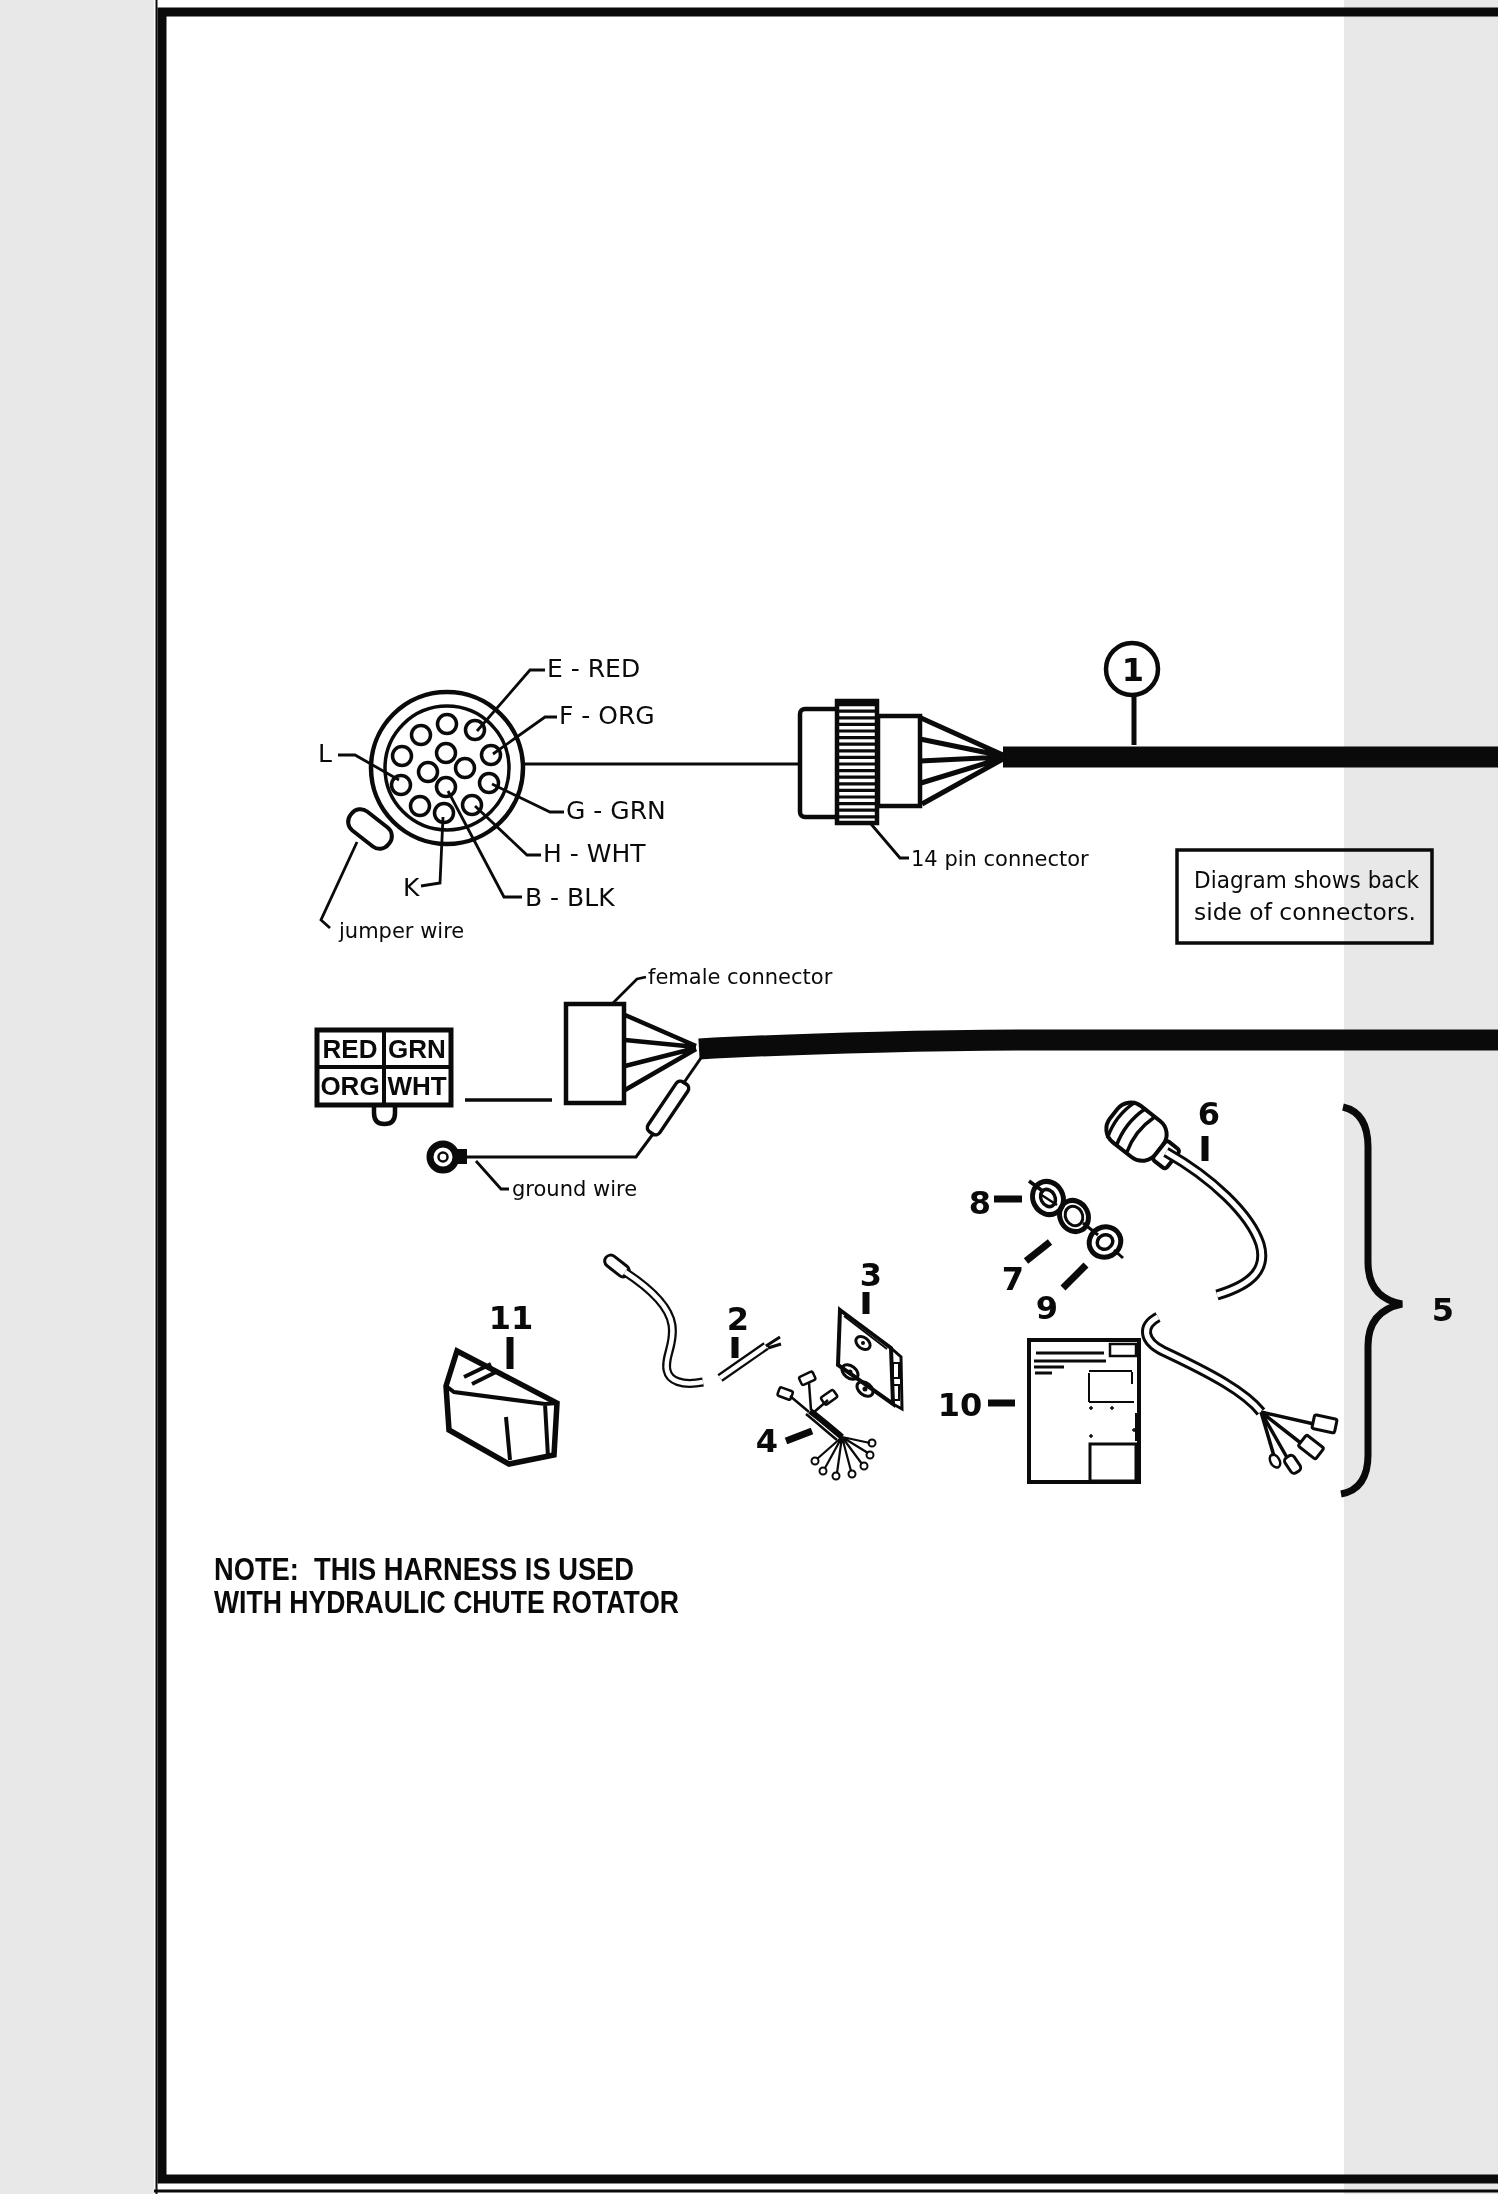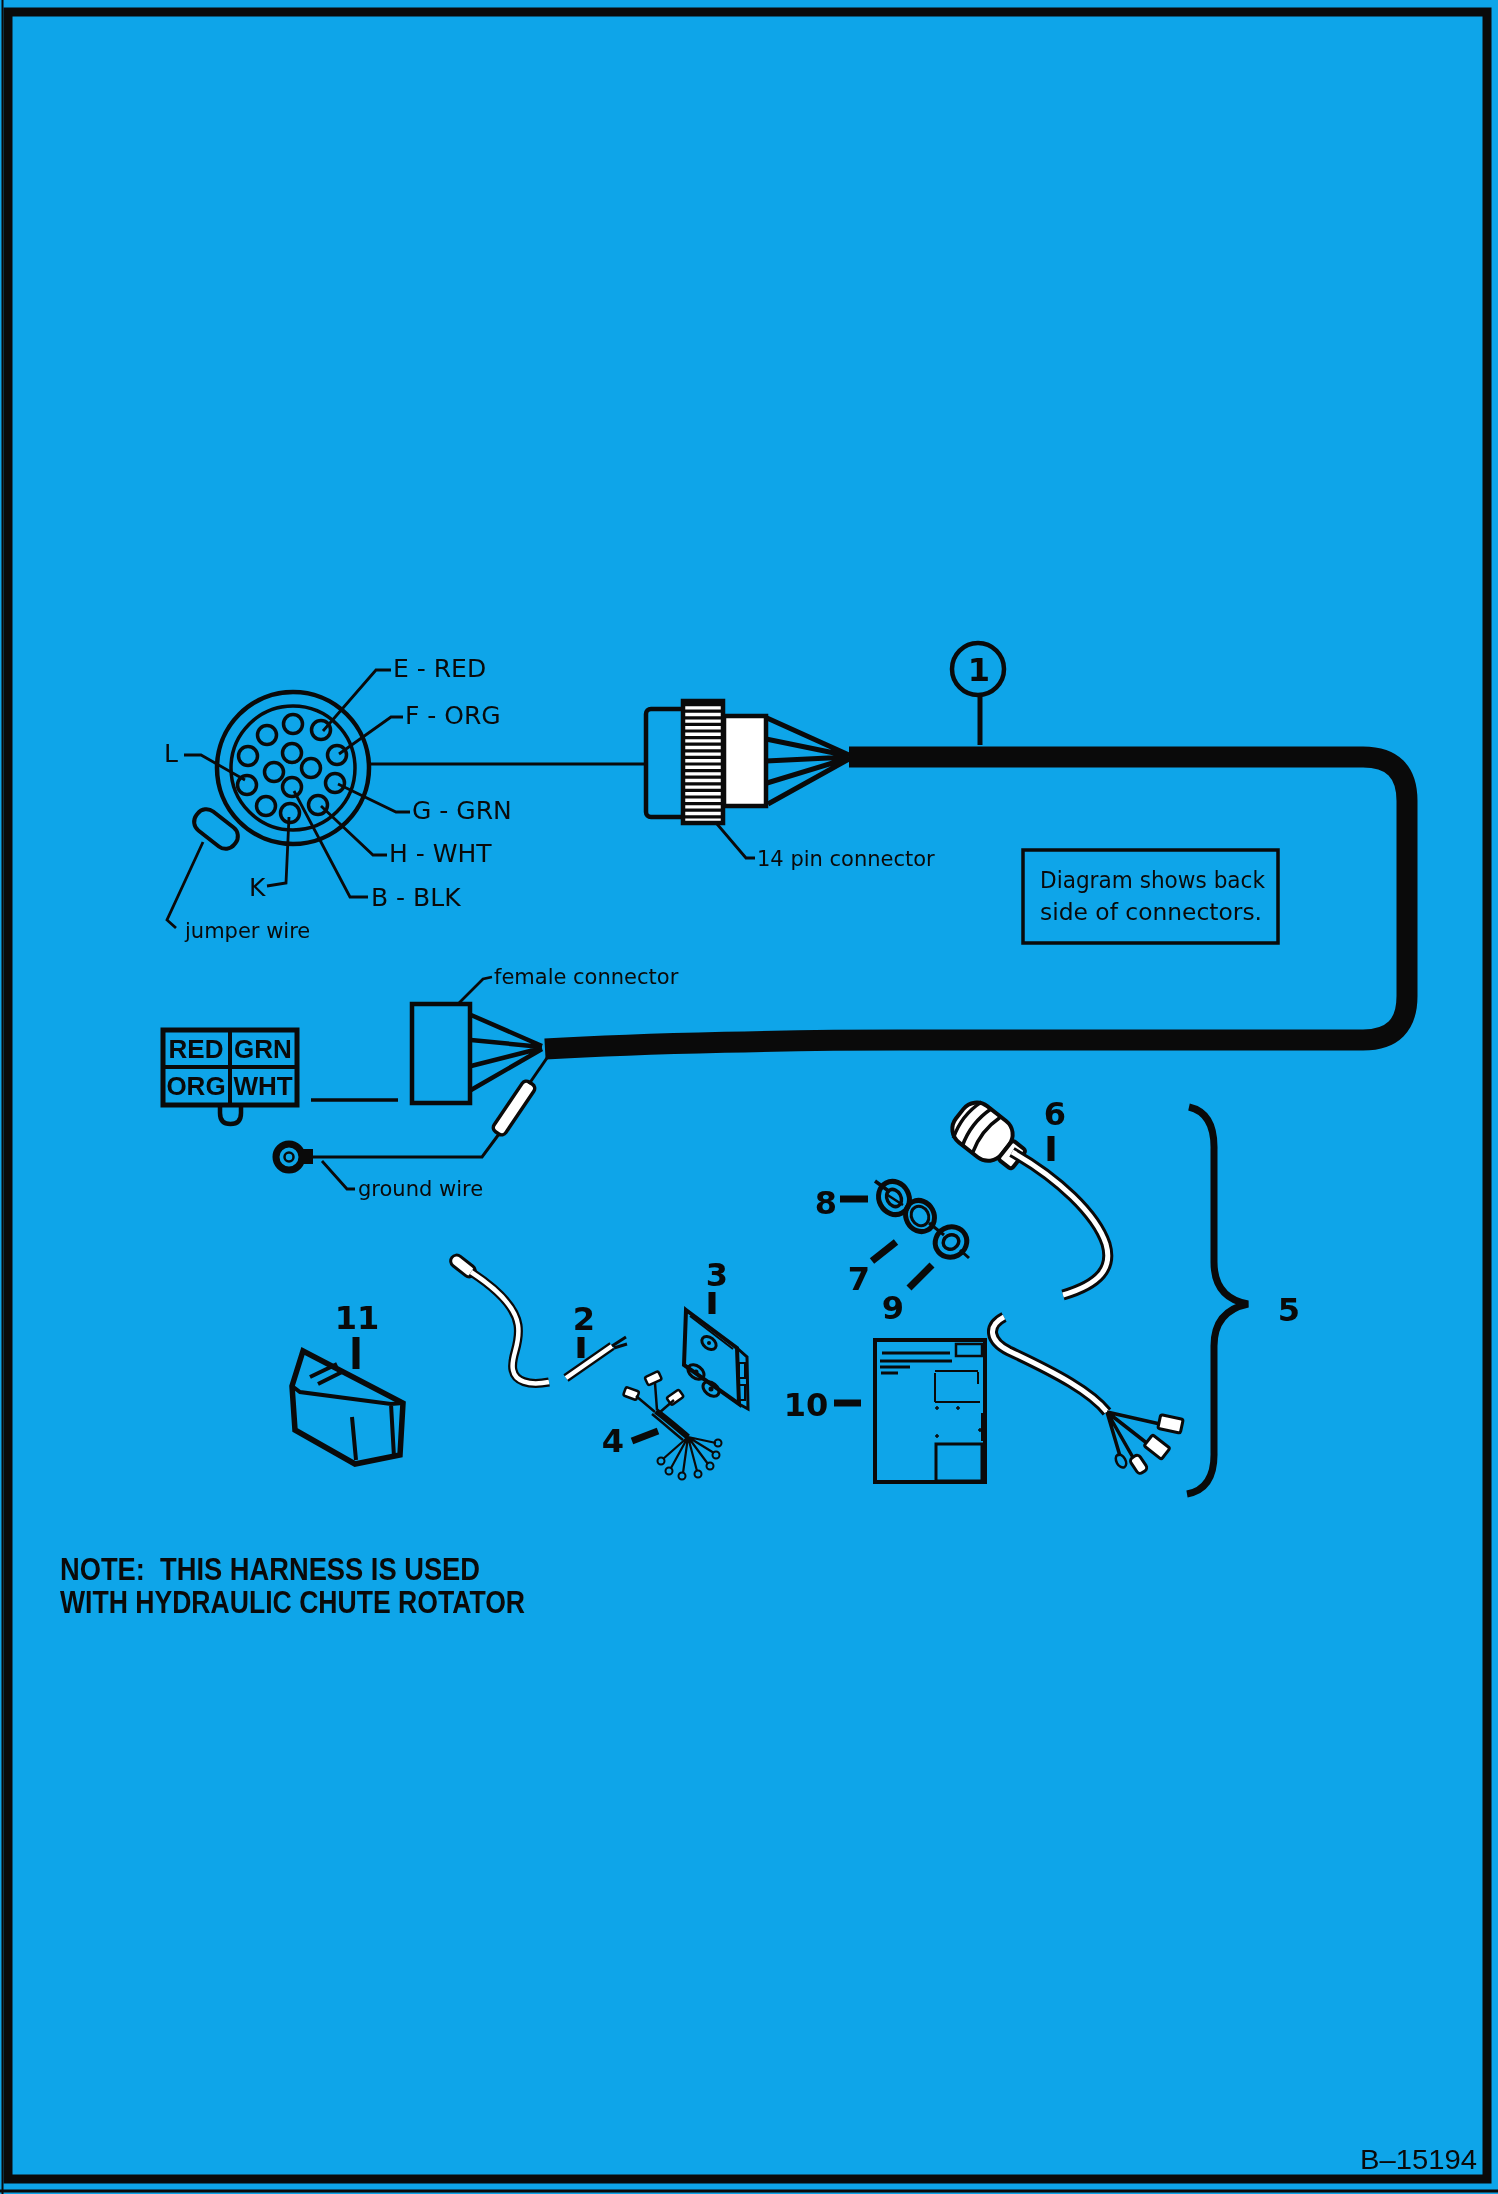--- a/index.html
+++ b/index.html
@@ -1,16 +1,16 @@
 <!DOCTYPE html>
 <html><head>
 <meta charset="utf-8">
 <style>
   html,body{margin:0;padding:0;background:#e8e8e8;}
-  .page{width:1498px;height:2194px;background:#0ea5e9;position:relative;margin:0 auto;}
+  .page{width:1190px;height:2194px;background:#ffffff;position:relative;margin:0 auto;}
   svg{display:block;width:1498px;height:2194px;}
   
   svg *{stroke-linecap:butt;}
   .ln{stroke:#0a0a0a;fill:none;}
   .fill{fill:#0a0a0a;stroke:none;}
   .wht{stroke:#ffffff;fill:none;}
   .paperfill{fill:#ffffff;}
   text{fill:#0a0a0a;stroke:none;}
   .lbl{font:25px "DejaVu Sans",sans-serif;}
   .lbl-sm{font:21px "DejaVu Sans",sans-serif;}

